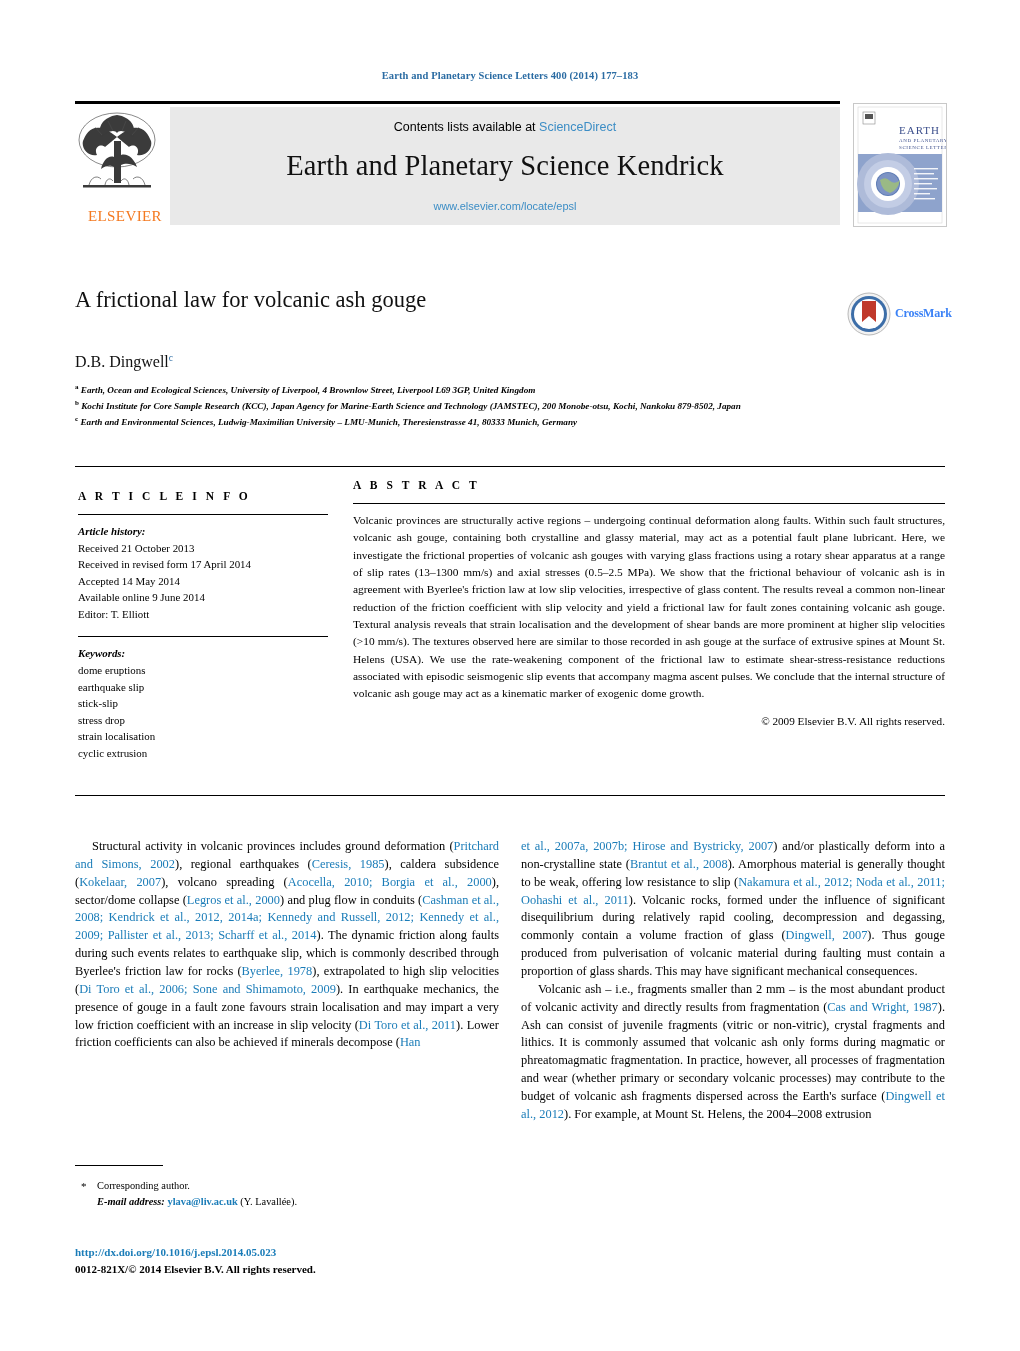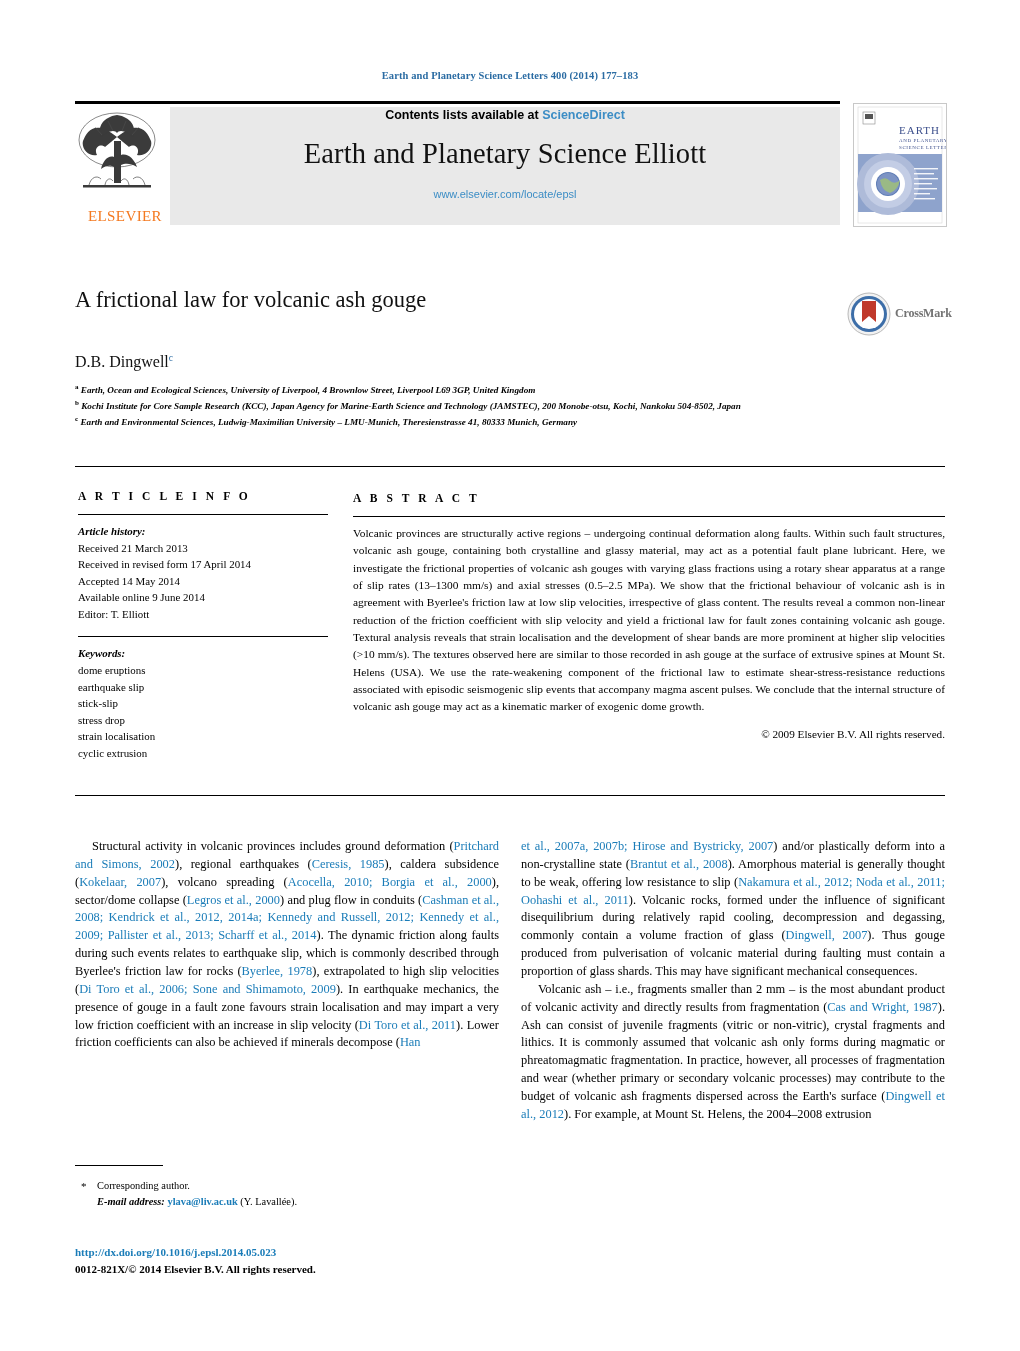--- a/index.html
+++ b/index.html
@@ -72,25 +72,24 @@
   .journal-band {
     position: absolute;
     left: 95px;
     top: 6px;
     width: 670px;
     height: 118px;
     background: #e9e9e9;
     text-align: center;
   }
   .contents-line {
-    padding-top: 1px;
+    padding-top: 13px;
     font-family: "Liberation Sans", sans-serif;
     font-size: 12.5px;
     color: #000;
-    font-weight: bold;
   }
   .contents-line .sd {
     color: #3c8dc5;
   }
   .journal-name {
     margin-top: 16px;
     font-family: "Liberation Serif", serif;
     font-size: 28.5px;
     color: #111;
     letter-spacing: .1px;
@@ -152,21 +151,21 @@
     left: 0; top: 0;
     width: 44px; height: 44px;
   }
   .cm-label {
     position: absolute;
     left: 48px;
     top: 14px;
     font-family: "Liberation Serif", serif;
     font-weight: bold;
     font-size: 12px;
-    color: #737373;
+    color: #3b82f6;
     letter-spacing: -.2px;
   }
 
   
   .affils {
     position: absolute;
     left: 75px;
     top: 382px;
     width: 880px;
     font-family: "Liberation Serif", serif;
@@ -194,21 +193,20 @@
     position: absolute;
     left: 78px;
     top: 490px;
     width: 250px;
   }
   .abscol {
     position: absolute;
     left: 353px;
     top: 479px;
     width: 592px;
-    margin-top: 13px;
   }
   .sec-head {
     font-family: "Liberation Serif", serif;
     font-weight: bold;
     font-size: 11.5px;
     letter-spacing: 3.1px;
     color: #000;
   }
   .thinrule {
     height: 1px;
@@ -352,21 +350,21 @@
           </g>
         </g>
       </svg>
       <div class="elsevier-word">ELSEVIER</div>
     </div>
 
     <div class="journal-band">
       <div class="contents-line">
         <span>Contents lists available at </span><span class="sd">ScienceDirect</span>
       </div>
-      <div class="journal-name">Earth and Planetary Science Elliott</div>
+      <div class="journal-name">Earth and Planetary Science Kendrick</div>
       <div class="journal-url">www.elsevier.com/locate/epsl</div>
     </div>
 
     <div class="cover-thumb">
       <svg width="92" height="122" viewBox="0 0 92 122">
         <rect x="0" y="0" width="92" height="122" fill="#ffffff"></rect>
         <rect x="4" y="3" width="84" height="116" fill="#ffffff" stroke="#d0d0d0" stroke-width="0.5"></rect>
         <rect x="9" y="8" width="12" height="12" fill="#ffffff" stroke="#888" stroke-width="0.6"></rect>
         <rect x="11" y="10" width="8" height="5" fill="#555"></rect>
         <text x="45" y="30" font-family="Liberation Serif, serif" font-size="11" fill="#3c4f8c" letter-spacing="1">EARTH</text>
@@ -407,33 +405,33 @@
         <circle cx="22" cy="22" r="15" fill="#ffffff"></circle>
         <path d="M15 9 H29 V30 L22 24 L15 30 Z" fill="#c0392b"></path>
         <path d="M22 30 L15 36 H29 Z" fill="#ffffff"></path>
       </svg>
       <div class="cm-label">CrossMark</div>
     </div>
   </div>
 
   <div class="affils">
     <div><sup>a</sup> <span>Earth, Ocean and Ecological Sciences, University of Liverpool, 4 Brownlow Street, Liverpool L69 3GP, United Kingdom</span></div>
-    <div><sup>b</sup> <span>Kochi Institute for Core Sample Research (KCC), Japan Agency for Marine-Earth Science and Technology (JAMSTEC), 200 Monobe-otsu, Kochi, Nankoku 504-8502, Japan</span></div>
+    <div><sup>b</sup> <span>Kochi Institute for Core Sample Research (KCC), Japan Agency for Marine-Earth Science and Technology (JAMSTEC), 200 Monobe-otsu, Kochi, Nankoku 879-8502, Japan</span></div>
     <div><sup>c</sup> <span>Earth and Environmental Sciences, Ludwig-Maximilian University – LMU-Munich, Theresienstrasse 41, 80333 Munich, Germany</span></div>
   </div>
 
   <div class="band-rule rule-top"></div>
   <div class="band-rule rule-bottom"></div>
 
   <div class="infocol">
     <div class="sec-head">A R T I C L E   I N F O</div>
     <div class="thinrule"></div>
     <div class="info-block">
       <div class="info-label">Article history:</div>
-      <div>Received 21 March 2013</div>
+      <div>Received 21 October 2013</div>
       <div>Received in revised form 17 April 2014</div>
       <div>Accepted 14 May 2014</div>
       <div>Available online 9 June 2014</div>
       <div>Editor: T. Elliott</div>
     </div>
     <div class="thinrule" style="margin-top:14px;"></div>
     <div class="info-block">
       <div class="info-label">Keywords:</div>
       <div>dome eruptions</div>
       <div>earthquake slip</div>

